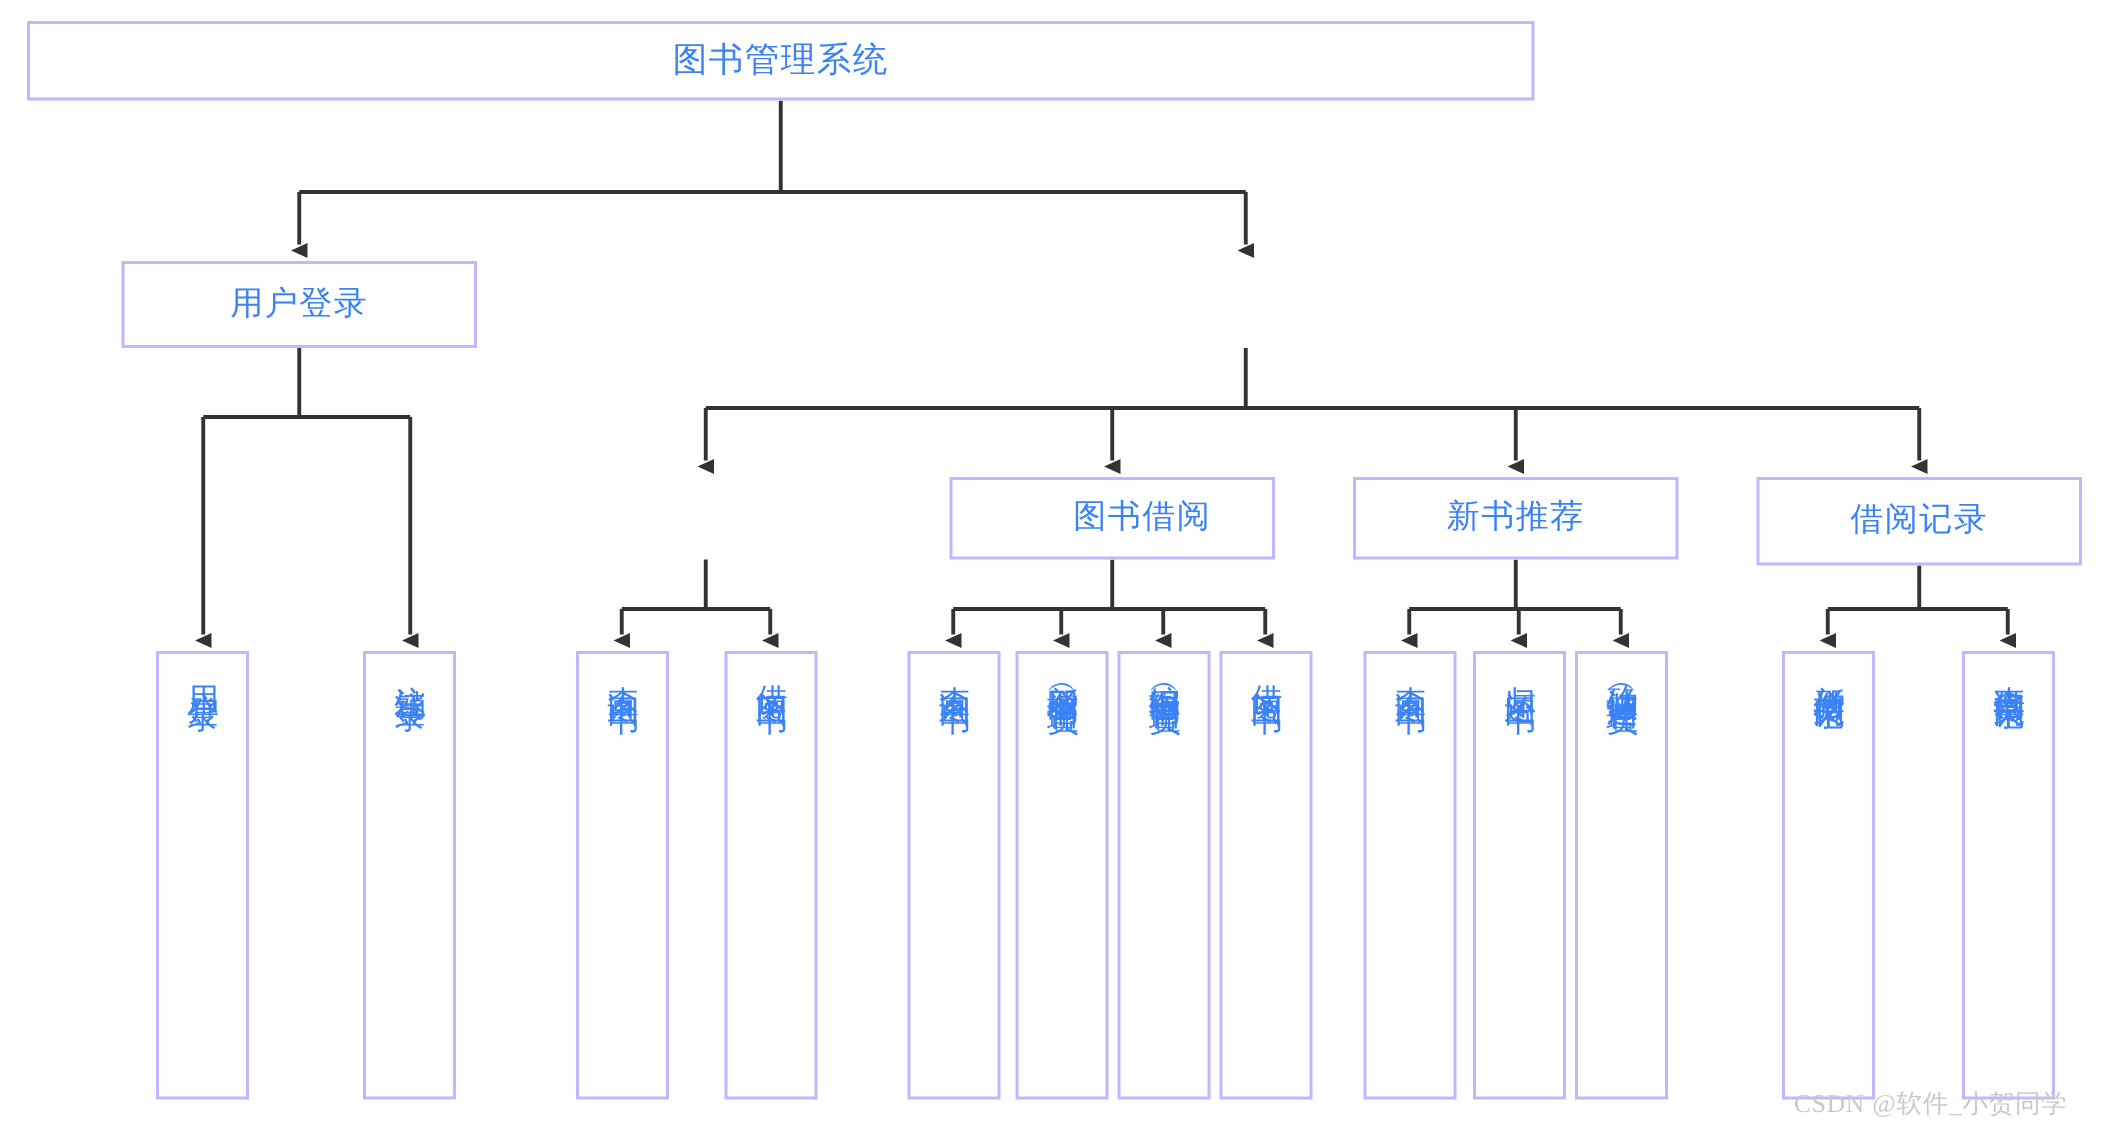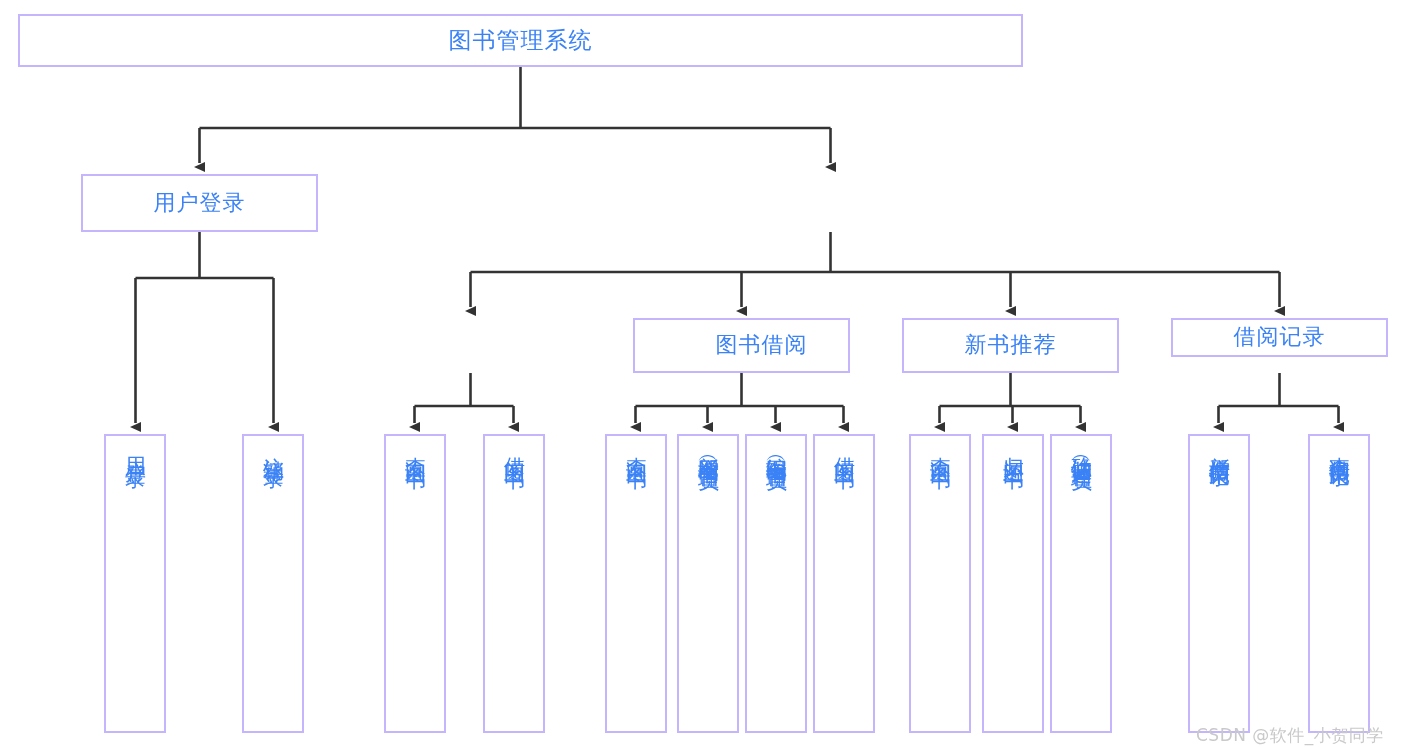--- a/index.html
+++ b/index.html
@@ -137,21 +137,21 @@
   <div class="node horiz" style="left:81px; top:174px; width:237px; height:58px;">
     <span class="label">用户登录</span>
   </div>
 
   <div class="node horiz" style="left:633px; top:318px; width:217px; height:55px;padding-left:40px;">
     <span class="label">图书借阅</span>
   </div>
   <div class="node horiz" style="left:902px; top:318px; width:217px; height:55px;">
     <span class="label">新书推荐</span>
   </div>
-  <div class="node horiz" style="left:1171px; top:318px; width:217px; height:39px;">
+  <div class="node horiz" style="left:1171px; top:318px; width:217px; height:59px;">
     <span class="label">借阅记录</span>
   </div>
 
   <div class="node vert" style="left:104px; top:434px; width:62px; height:299px;">
     <span class="label">用户登录</span>
   </div>
   <div class="node vert" style="left:242px; top:434px; width:62px; height:299px;">
     <span class="label">注销登录</span>
   </div>
 
@@ -185,15 +185,15 @@
     <span class="label">确认归还（管理员）</span>
   </div>
 
   <div class="node vert tall-text" style="left:1188px; top:434px; width:62px; height:299px;">
     <span class="label">新增借阅记录</span>
   </div>
   <div class="node vert tall-text" style="left:1308px; top:434px; width:62px; height:299px;">
     <span class="label">查询借阅记录</span>
   </div>
 
-  <div class="watermark" style="left:1196px; top:724px;">CSDN @软件_小贺同学</div>
+  <div class="watermark" style="left:1196px; top:724px;font-family:Liberation Serif, serif;">CSDN @软件_小贺同学</div>
 
 </div>
 
 </body></html>

